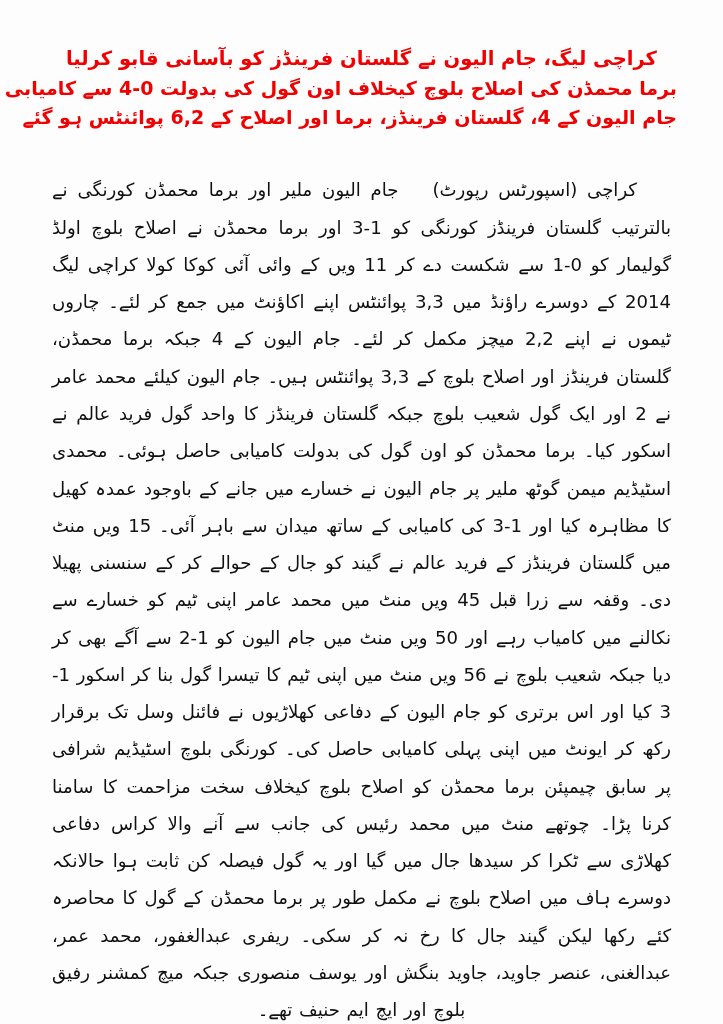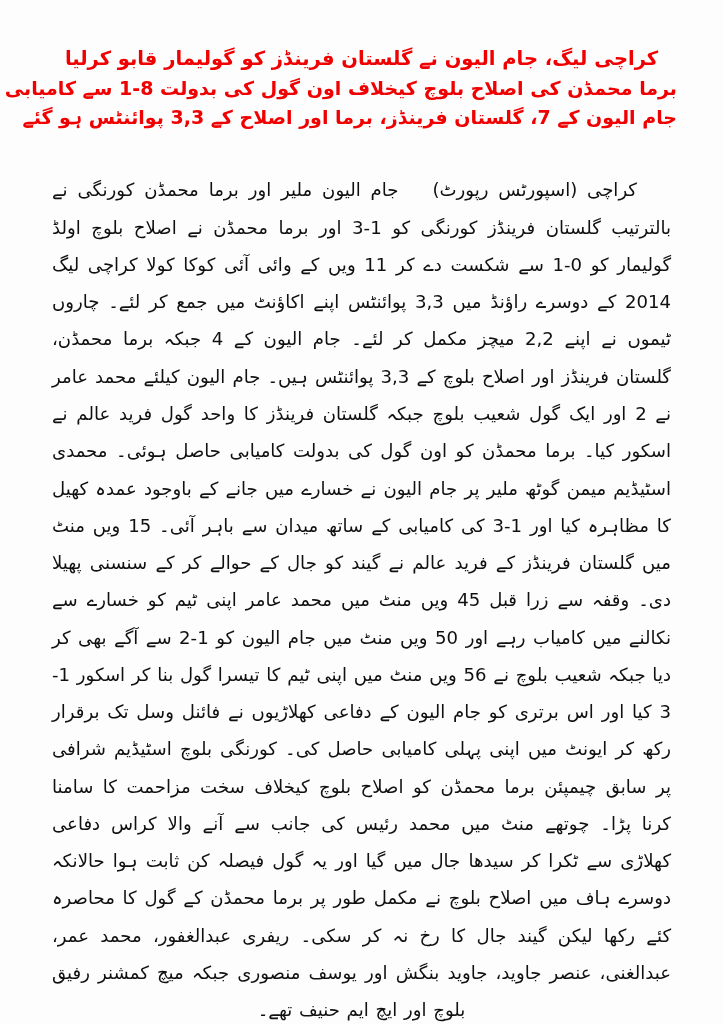--- a/index.html
+++ b/index.html
@@ -72,23 +72,23 @@
     direction: rtl;
     text-align: center;
   }
 </style>
 </head>
 <body>
 
 <div class="page">
 
   <div class="headline">
-    <div class="headline-line l1">کراچی لیگ، جام الیون نے گلستان فرینڈز کو گولیمار قابو کرلیا</div>
-    <div class="headline-line l2">برما محمڈن کی اصلاح بلوچ کیخلاف اون گول کی بدولت 8-1 سے کامیابی</div>
-    <div class="headline-line l3">جام الیون کے 7، گلستان فرینڈز، برما اور اصلاح کے 3,3 پوائنٹس ہو گئے</div>
+    <div class="headline-line l1">کراچی لیگ، جام الیون نے گلستان فرینڈز کو بآسانی قابو کرلیا</div>
+    <div class="headline-line l2">برما محمڈن کی اصلاح بلوچ کیخلاف اون گول کی بدولت 0-4 سے کامیابی</div>
+    <div class="headline-line l3">جام الیون کے 4، گلستان فرینڈز، برما اور اصلاح کے 6,2 پوائنٹس ہو گئے</div>
   </div>
 
   <div class="body-block">
     <p class="body-para"><span class="lead-space"></span><span>کراچی (اسپورٹس رپورٹ)</span><span class="lead-space"></span><span>جام الیون ملیر اور برما محمڈن کورنگی نے بالترتیب گلستان فرینڈز کورنگی کو 1-3 اور برما محمڈن نے اصلاح بلوچ اولڈ گولیمار کو 0-1 سے شکست دے کر 11 ویں کے وائی آئی کوکا کولا کراچی لیگ 2014 کے دوسرے راؤنڈ میں 3,3 پوائنٹس اپنے اکاؤنٹ میں جمع کر لئے۔ چاروں ٹیموں نے اپنے 2,2 میچز مکمل کر لئے۔ جام الیون کے 4 جبکہ برما محمڈن، گلستان فرینڈز اور اصلاح بلوچ کے 3,3 پوائنٹس ہیں۔ جام الیون کیلئے محمد عامر نے 2 اور ایک گول شعیب بلوچ جبکہ گلستان فرینڈز کا واحد گول فرید عالم نے اسکور کیا۔ برما محمڈن کو اون گول کی بدولت کامیابی حاصل ہوئی۔ محمدی اسٹیڈیم میمن گوٹھ ملیر پر جام الیون نے خسارے میں جانے کے باوجود عمدہ کھیل کا مظاہرہ کیا اور 1-3 کی کامیابی کے ساتھ میدان سے باہر آئی۔ 15 ویں منٹ میں گلستان فرینڈز کے فرید عالم نے گیند کو جال کے حوالے کر کے سنسنی پھیلا دی۔ وقفہ سے زرا قبل 45 ویں منٹ میں محمد عامر اپنی ٹیم کو خسارے سے نکالنے میں کامیاب رہے اور 50 ویں منٹ میں جام الیون کو 1-2 سے آگے بھی کر دیا جبکہ شعیب بلوچ نے 56 ویں منٹ میں اپنی ٹیم کا تیسرا گول بنا کر اسکور 1-3 کیا اور اس برتری کو جام الیون کے دفاعی کھلاڑیوں نے فائنل وسل تک برقرار رکھ کر ایونٹ میں اپنی پہلی کامیابی حاصل کی۔ کورنگی بلوچ اسٹیڈیم شرافی پر سابق چیمپئن برما محمڈن کو اصلاح بلوچ کیخلاف سخت مزاحمت کا سامنا کرنا پڑا۔ چوتھے منٹ میں محمد رئیس کی جانب سے آنے والا کراس دفاعی کھلاڑی سے ٹکرا کر سیدھا جال میں گیا اور یہ گول فیصلہ کن ثابت ہوا حالانکہ دوسرے ہاف میں اصلاح بلوچ نے مکمل طور پر برما محمڈن کے گول کا محاصرہ کئے رکھا لیکن گیند جال کا رخ نہ کر سکی۔ ریفری عبدالغفور، محمد عمر، عبدالغنی، عنصر جاوید، جاوید بنگش اور یوسف منصوری جبکہ میچ کمشنر رفیق بلوچ اور ایچ ایم حنیف تھے۔</span></p>
   </div>
 
   <div class="footer">
     
   </div>
 

